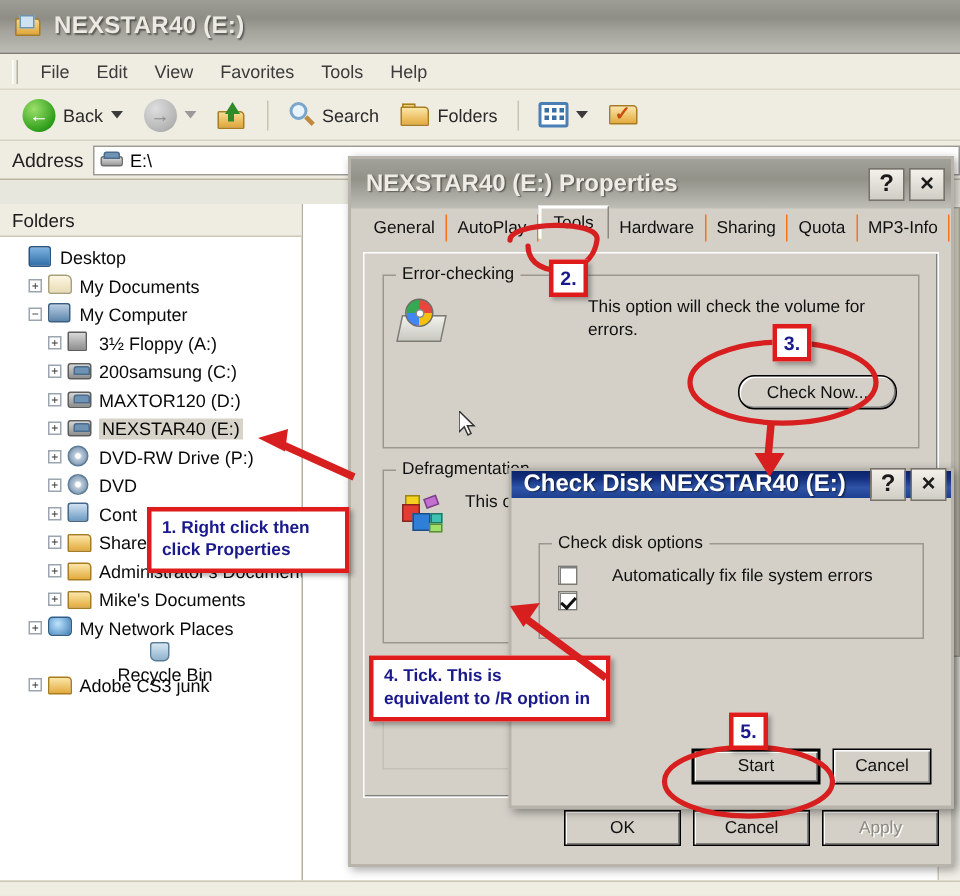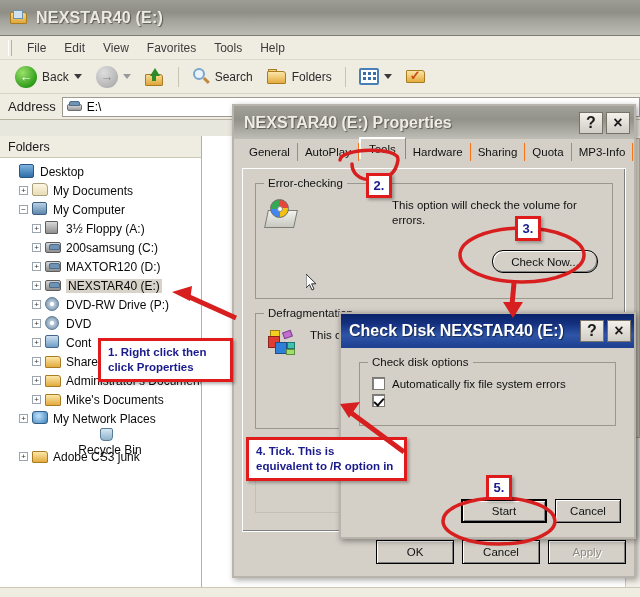--- a/index.html
+++ b/index.html
@@ -230,29 +230,29 @@
   .cursor-arrow { position:absolute; width:12px; height:18px; }
   .cursor-arrow svg { display:block; }
 
   
   #chkdlg {
     position:absolute; left:339px; top:312px; width:297px; height:227px;
     background:#d4d0c8; border:2px solid #b8b4ab;
     box-shadow:2px 2px 6px rgba(0,0,0,.4);
   }
   .chk-title {
-    height:34px;
+    height:18px;
     background:linear-gradient(to bottom,#0a246a 0%,#14307e 28%,#2f55a8 62%,#1d3f8f 100%);
     display:flex; align-items:center; padding:0 3px 0 8px;
   }
   .chk-title-text {
     flex:1; color:#fff; font-size:16px; font-weight:bold;
     text-shadow:1px 1px 1px rgba(0,0,0,.5);
   }
-  .cb-row { display:flex; align-items:center; gap:7px; padding:4px 0 0 12px; font-size:11.5px; color:#111; }
+  .cb-row { display:flex; align-items:center; gap:23px; padding:4px 0 0 12px; font-size:11.5px; color:#111; }
   .cbox {
     width:13px;height:13px;background:#fff;border:1px solid #7b7b73;
     box-shadow: inset 1px 1px 0 #808080, inset -1px -1px 0 #fff;
     position:relative; flex:none;
   }
   .cbox.checked:after {
     content:""; position:absolute; left:3px; top:1px;
     width:4px;height:8px;border:solid #111;border-width:0 2px 2px 0;
     transform:rotate(42deg);
   }

